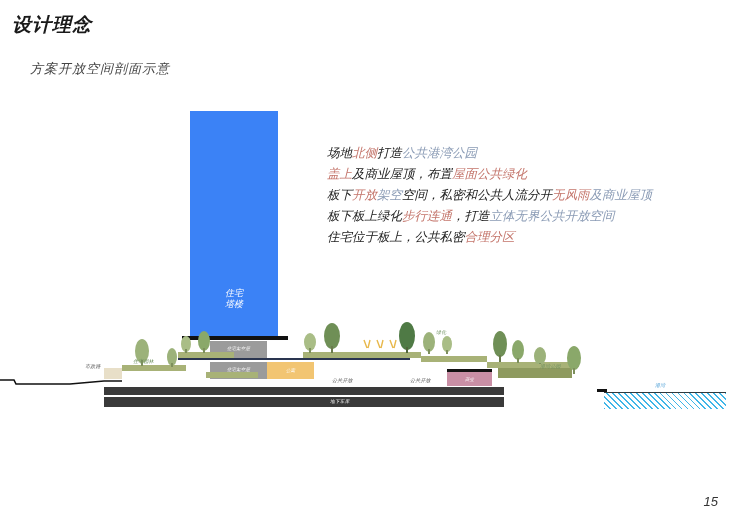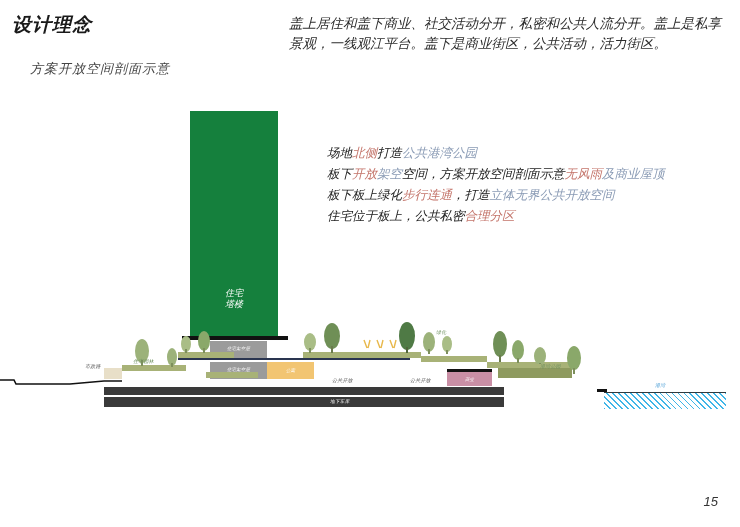--- a/index.html
+++ b/index.html
@@ -38,21 +38,21 @@
   .notes .line{white-space:nowrap;}
   .hl-red{color:#c4756b;}
   .hl-blue{color:#8a9bb5;}
   .hl-dark{color:#222222;}
 
   
   .diagram{position:absolute;left:0;top:100px;width:740px;height:330px;}
 
   .tower{
     position:absolute;left:190px;top:11px;width:88px;height:227px;
-    background:#15803d;
+    background:#3b82f6;
   }
   .tower-label{
     position:absolute;left:0;right:0;bottom:28px;
     text-align:center;color:#ffffff;font-size:9px;line-height:11px;
     font-family:"Liberation Sans","DejaVu Sans",sans-serif;
   }
 
   .slab{position:absolute;background:#111111;}
   .thinline{position:absolute;background:#2a3550;height:1.5px;}
 
@@ -121,25 +121,25 @@
 
   .spark{position:absolute;}
 </style>
 </head>
 <body>
 
 <div class="slide">
 
   <div class="title">设计理念</div>
   <div class="subtitle">方案开放空间剖面示意</div>
-  <div class="lede">盖上居住和盖下商业、社交活动分开，私密和公共人流分开。盖上是私享景观，一线观江平台。盖下是商业街区，公共活动，活力街区。</div>
 
   <div class="notes" id="notes-host">
       <div class="line"><span class="hl-dark">场地</span><span class="hl-red">北侧</span><span class="hl-dark">打造</span><span class="hl-blue">公共港湾公园</span></div>
-      <div class="line"><span class="hl-dark">板下</span><span class="hl-red">开放</span><span class="hl-blue">架空</span><span class="hl-dark">空间，方案开放空间剖面示意</span><span class="hl-red">无风雨</span><span class="hl-blue">及商业屋顶</span></div>
+      <div class="line"><span class="hl-red">盖上</span><span class="hl-dark">及商业屋顶，布置</span><span class="hl-red">屋面公共绿化</span></div>
+      <div class="line"><span class="hl-dark">板下</span><span class="hl-red">开放</span><span class="hl-blue">架空</span><span class="hl-dark">空间，私密和公共人流分开</span><span class="hl-red">无风雨</span><span class="hl-blue">及商业屋顶</span></div>
       <div class="line"><span class="hl-dark">板下板上绿化</span><span class="hl-red">步行连通</span><span class="hl-dark">，打造</span><span class="hl-blue">立体无界公共开放空间</span></div>
       <div class="line"><span class="hl-dark">住宅位于板上，公共私密</span><span class="hl-red">合理分区</span></div>
     </div>
 
   <div class="diagram">
 
     <div class="tower">
       <div class="tower-label">
         <div>住宅</div>
         <div>塔楼</div>

